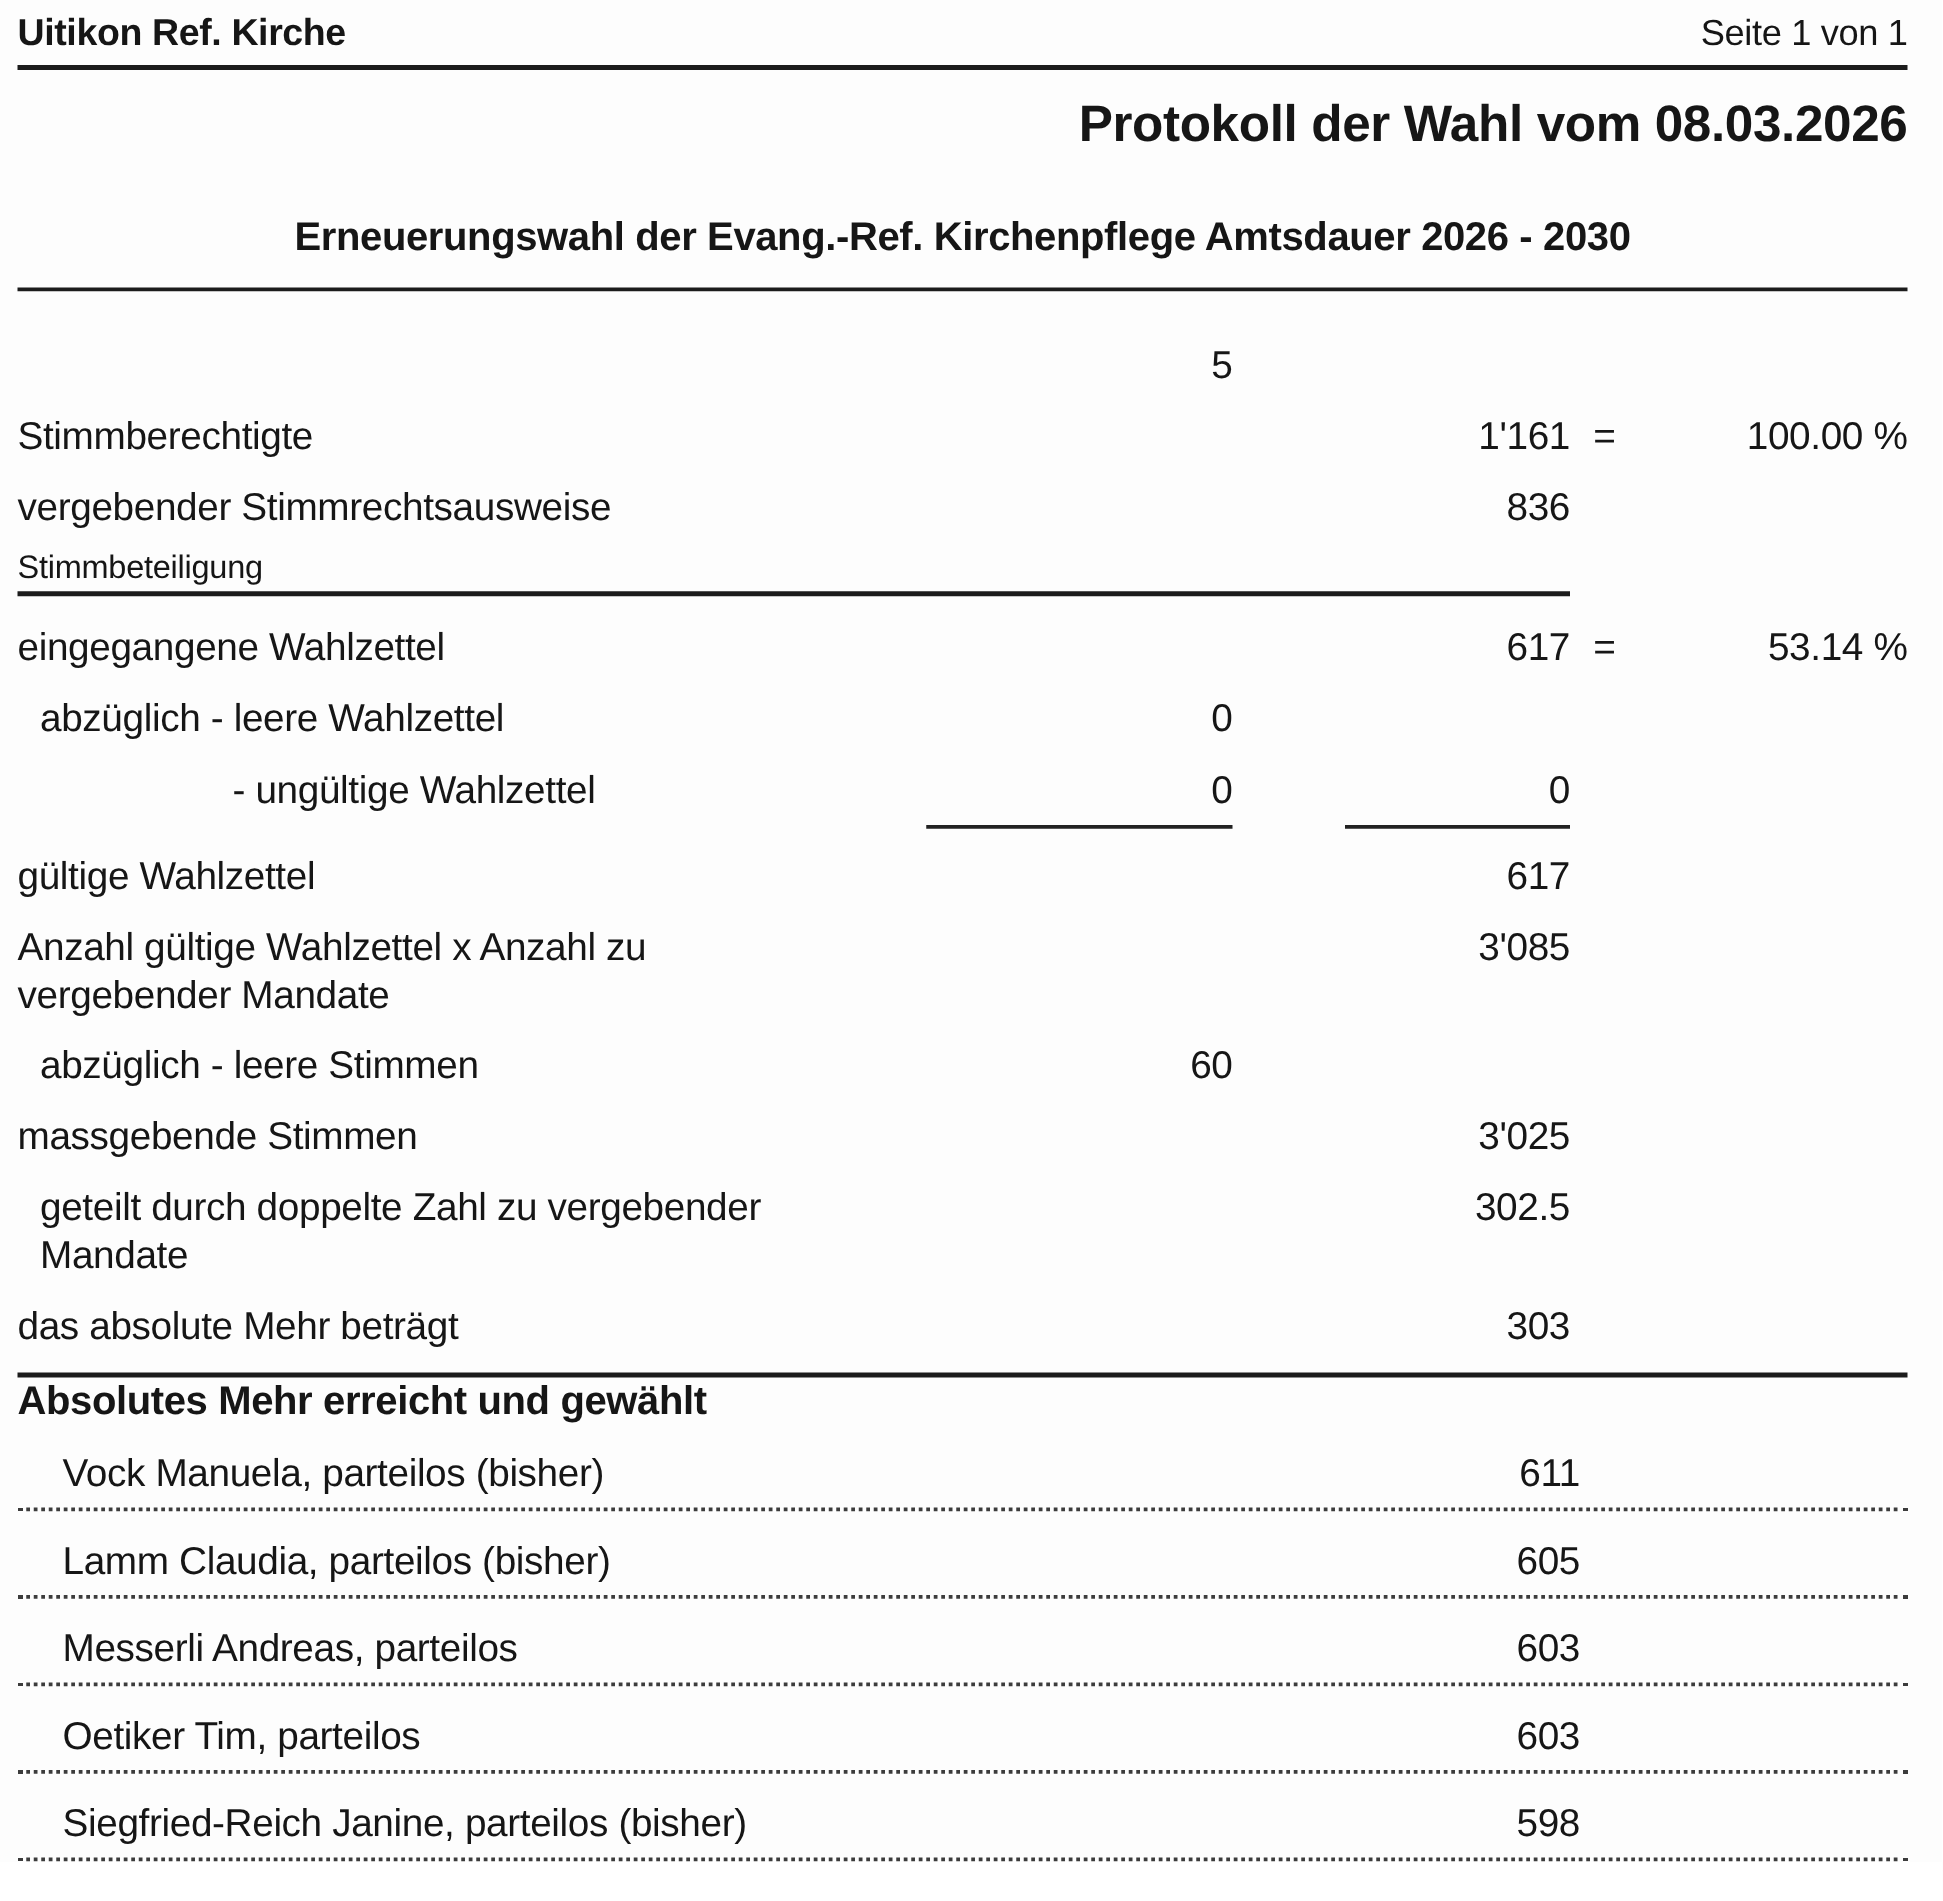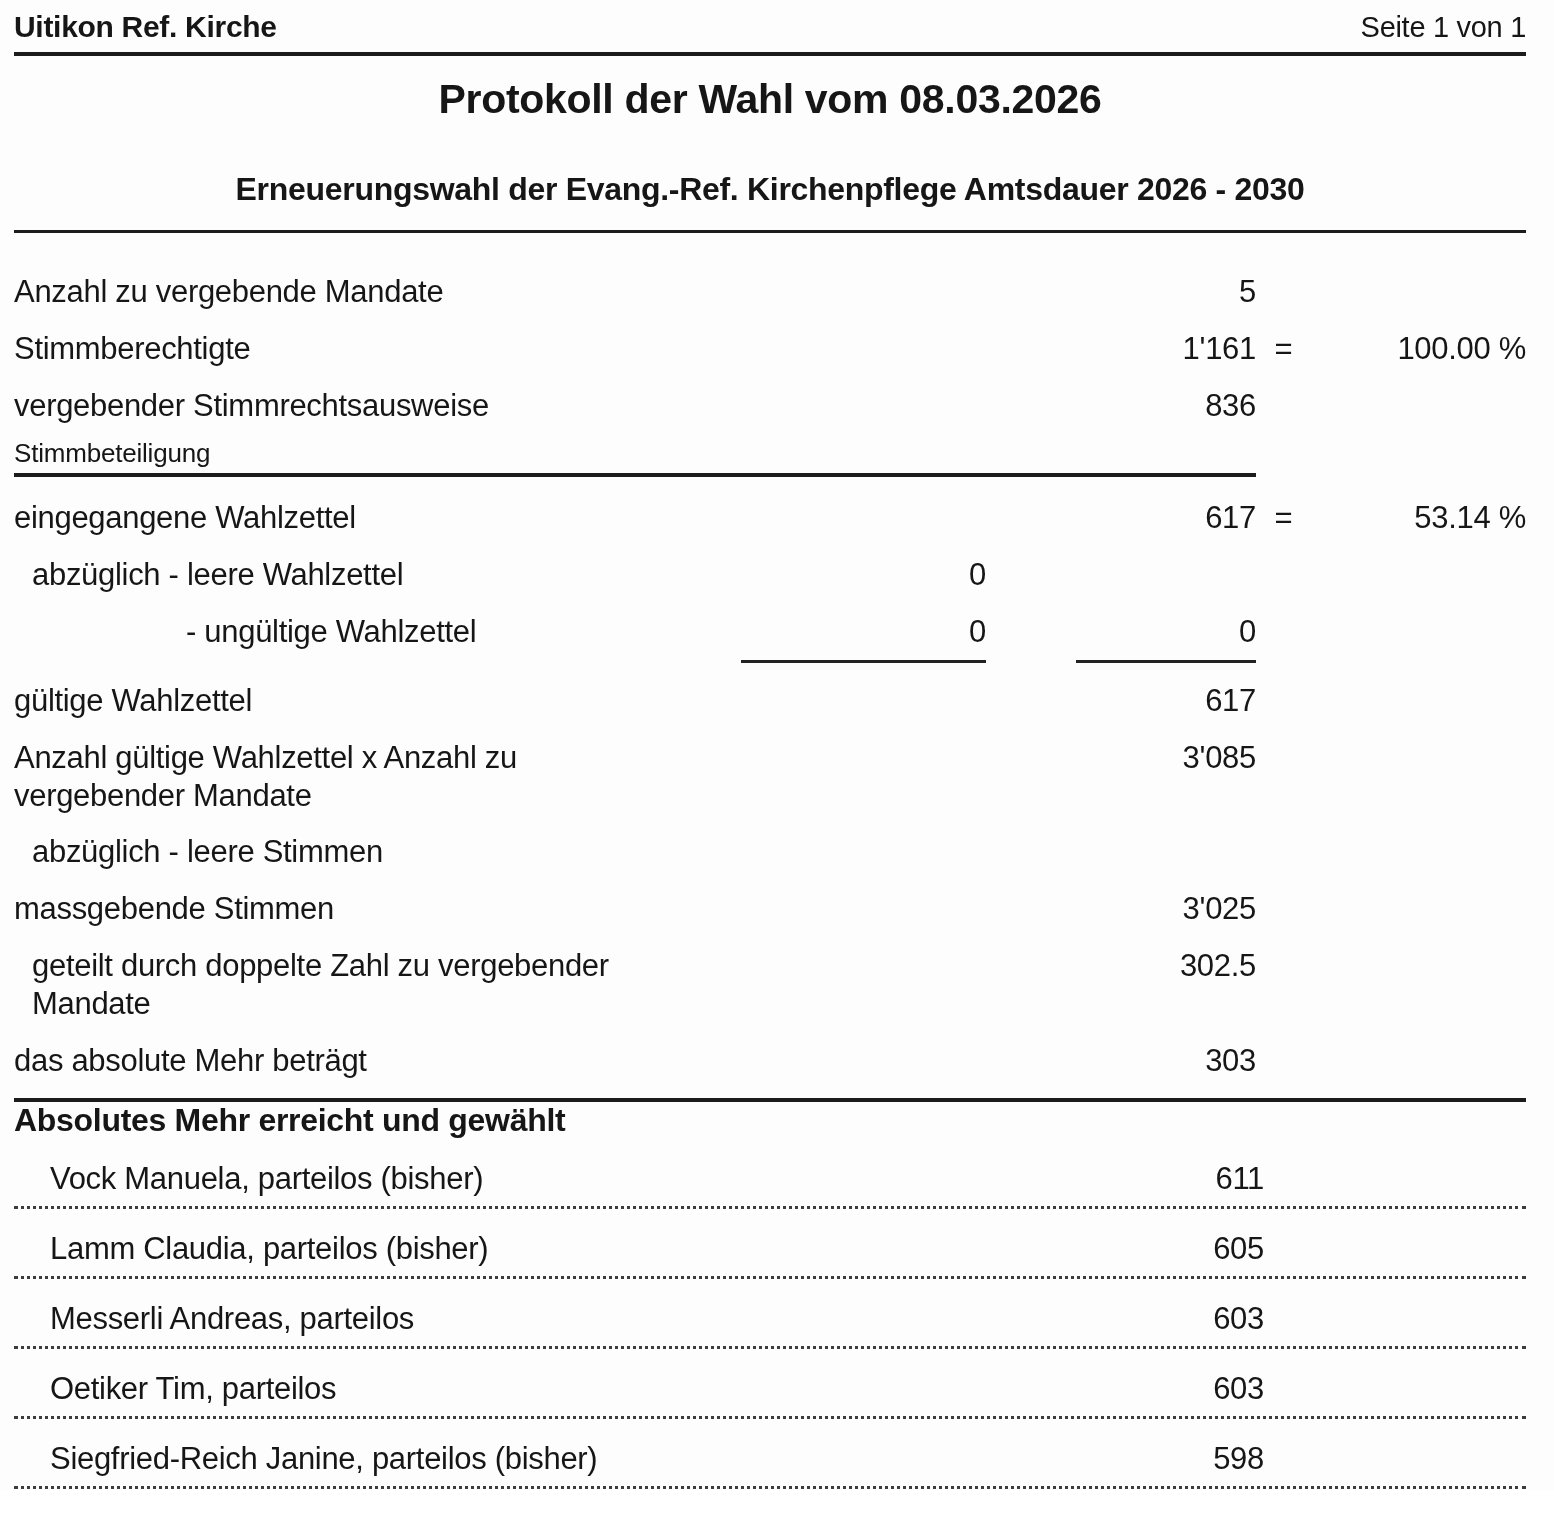--- a/index.html
+++ b/index.html
@@ -15,21 +15,21 @@
     padding:10px 28px 0 14px;
     overflow:hidden;
   }
 
   
   .hdr { display:flex; justify-content:space-between; align-items:baseline; }
   .hdr-left  { font-size:30px; font-weight:bold; }
   .hdr-right { font-size:29px; font-weight:normal; }
   .rule-top { border-top:4px solid #1c1c1c; margin-top:8px; }
 
-  .doc-title    { text-align:center; font-size:41px; font-weight:bold; margin-top:20px; }
+  .doc-title    { text-align:right; font-size:41px; font-weight:bold; margin-top:20px; }
   .doc-subtitle { text-align:center; font-size:32px; font-weight:bold; margin-top:48px; }
   .rule-sub { border-top:3px solid #1c1c1c; margin-top:22px; }
 
   
   .stats { margin-top:40px; font-size:31px; }
   .stat-row {
     display:grid;
     grid-template-columns:660px 312px 270px 55px 215px;
     align-items:start;
     margin-bottom:19px;
@@ -73,21 +73,20 @@
   </div>
   <div class="rule-top"></div>
 
   <div class="doc-title">Protokoll der Wahl vom 08.03.2026</div>
   <div class="doc-subtitle">Erneuerungswahl der Evang.-Ref. Kirchenpflege Amtsdauer 2026 - 2030</div>
   <div class="rule-sub"></div>
 
   <div class="stats">
 
     <div class="stat-row">
-      <div class="cell-label">Anzahl zu vergebende Mandate</div>
       <div class="cell-mid"></div>
       <div class="cell-main">5</div>
       <div class="cell-eq"></div>
       <div class="cell-pct"></div>
     </div>
 
     <div class="stat-row">
       <div class="cell-label">Stimmberechtigte</div>
       <div class="cell-mid"></div>
       <div class="cell-main">1'161</div>
@@ -141,20 +140,21 @@
     <div class="stat-row">
       <div class="cell-label">Anzahl gültige Wahlzettel x Anzahl zu vergebender Mandate</div>
       <div class="cell-mid"></div>
       <div class="cell-main">3'085</div>
       <div class="cell-eq"></div>
       <div class="cell-pct"></div>
     </div>
 
     <div class="stat-row">
       <div class="cell-label ind1">abzüglich - leere Stimmen</div>
+      <div class="cell-mid">60</div>
       <div class="cell-main"></div>
       <div class="cell-eq"></div>
       <div class="cell-pct"></div>
     </div>
 
     <div class="stat-row">
       <div class="cell-label">massgebende Stimmen</div>
       <div class="cell-mid"></div>
       <div class="cell-main">3'025</div>
       <div class="cell-eq"></div>

